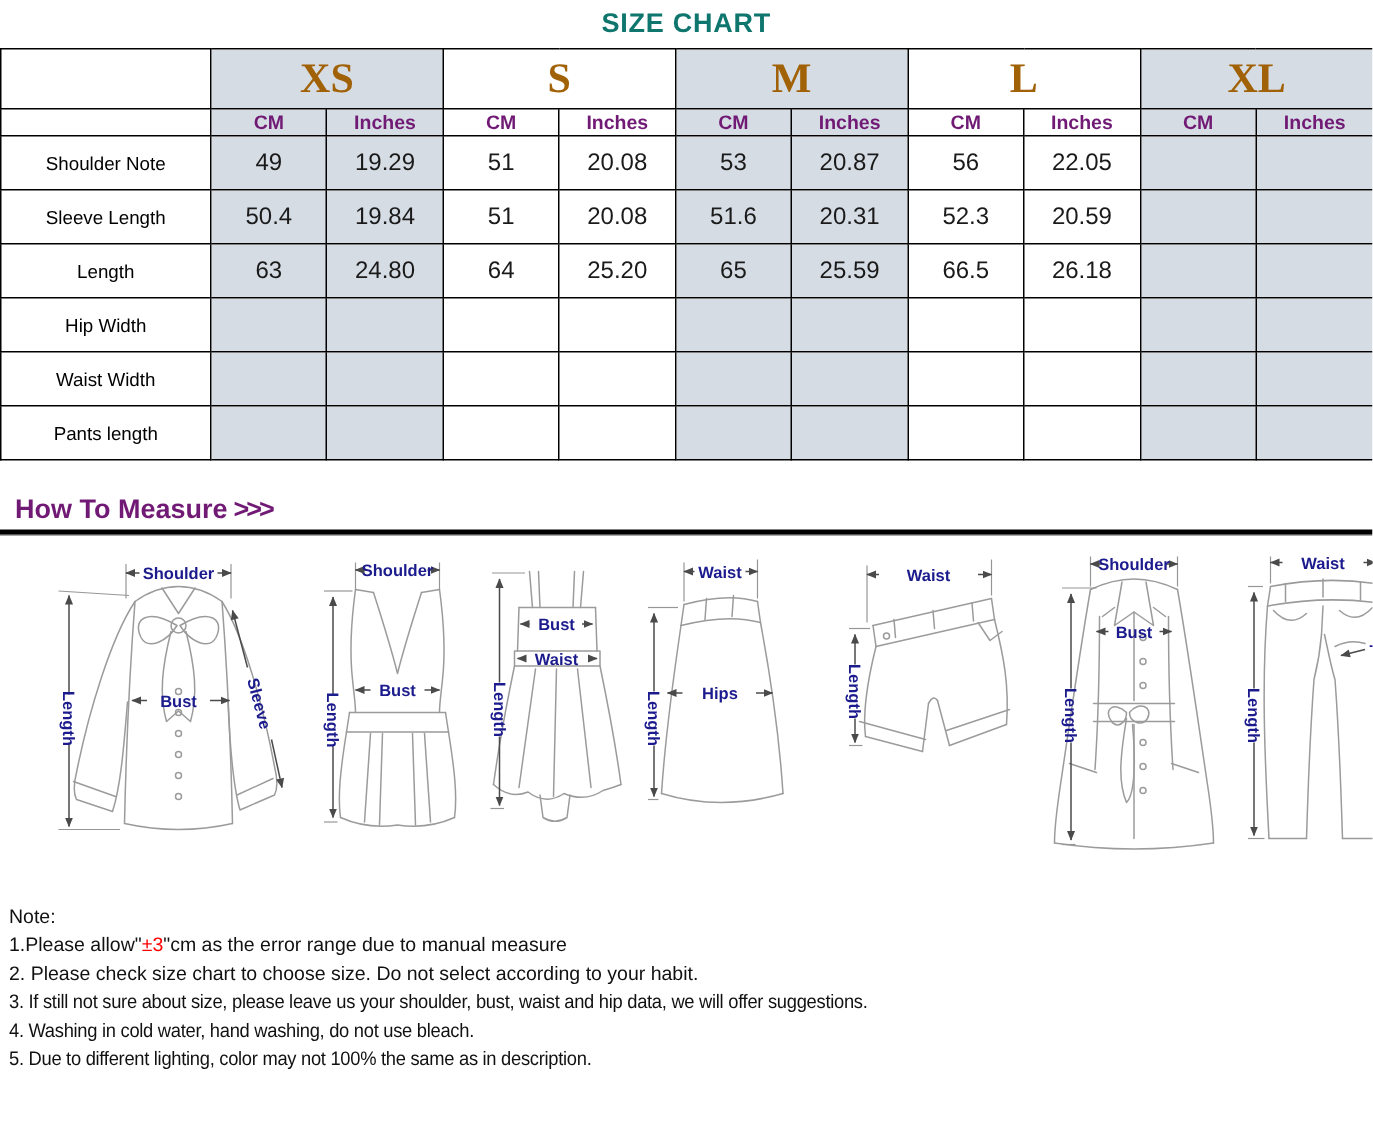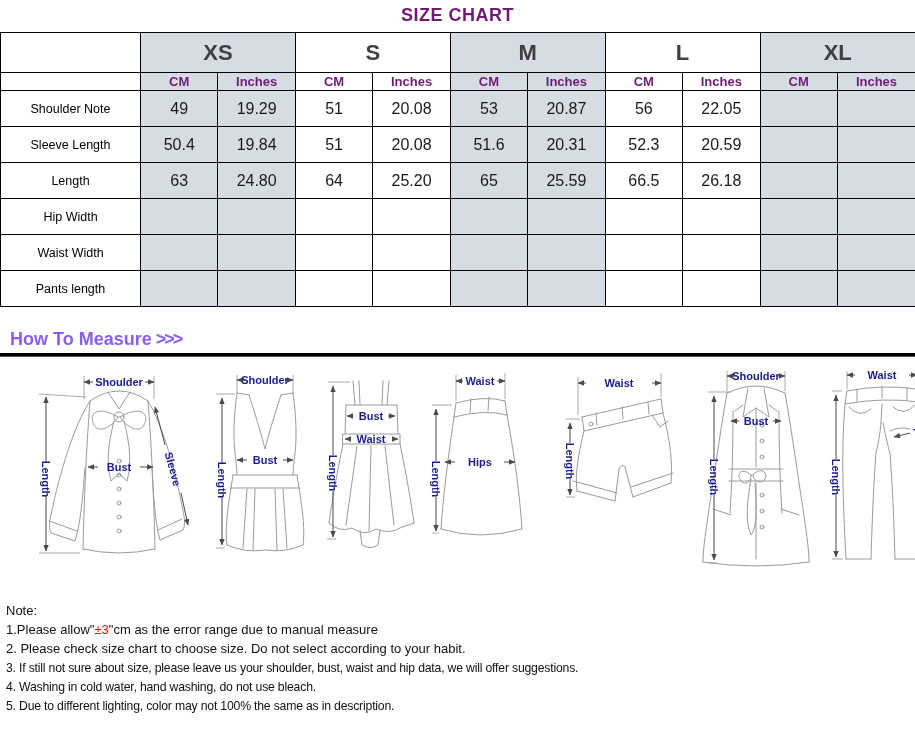--- a/index.html
+++ b/index.html
@@ -1,34 +1,34 @@
 <!DOCTYPE html>
 <html><head>
 <meta charset="utf-8">
 <style>
   * { box-sizing: border-box; margin: 0; padding: 0; }
   body { background: #fff; font-family: "Liberation Sans", sans-serif; }
   .page { position: relative; width: 915px; height: 752px; background: #fff; overflow: hidden; }
 
   
-  .title { text-align: center; font-size: 18px; font-weight: bold; color: #701a75; padding-top: 5px; padding-bottom: 6px; letter-spacing: 0.5px; }
+  .title { text-align: center; font-size: 18px; font-weight: bold; color: #0f766e; padding-top: 5px; padding-bottom: 6px; letter-spacing: 0.5px; }
 
   
   table.size-chart { width: 915px; border-collapse: collapse; table-layout: fixed; }
   table.size-chart th, table.size-chart td { border: 1px solid #000; text-align: center; vertical-align: middle; padding: 0; overflow: hidden; white-space: nowrap; }
   table.size-chart .last { border-right: none; }
   .g { background: #D6DCE4; }
-  tr.size-row th { height: 40px; font-size: 22px; font-weight: bold; color: #404040; }
+  tr.size-row th { height: 40px; font-size: 28px; font-weight: bold; color: #a16207; font-family: Liberation Serif, serif; }
   tr.size-row th.corner { background: #fff; }
   tr.unit-row th { height: 18px; font-size: 13px; font-weight: bold; color: #701a75; }
   tbody th.row-label { height: 36px; font-size: 12.5px; font-weight: normal; color: #000; background: #fff; }
   tbody td { height: 36px; font-size: 16px; font-weight: normal; color: #1a1a1a; }
 
   
-  .measure-head { margin: 22px 0 0 10px; font-size: 18px; font-weight: bold; color: #8b5cf6; height: 22px; }
+  .measure-head { margin: 22px 0 0 10px; font-size: 18px; font-weight: bold; color: #701a75; height: 22px; }
   .measure-head .chev { letter-spacing: -2px; margin-left: 4px; }
   .rule { margin-top: 2px; height: 2px; border-top: 3px solid #000; border-bottom: 1px solid #555; background: #fff; }
 
   .figures { position: relative; height: 214px; margin-top: 6px; margin-left: 24px; }
   .fig { position: absolute; top: 0; }
   .fig svg { overflow: visible; display: block; }
   .garment { stroke: #9b9b9b; fill: none; stroke-width: 1; stroke-linecap: round; stroke-linejoin: round; }
   .arrow { stroke: #4a4a4a; stroke-width: 1; fill: none; }
   .guide { stroke: #969696; stroke-width: 0.8; fill: none; }
   .mlabel { fill: #1B1B8E; font-family: "Liberation Sans", sans-serif; font-size: 11px; font-weight: bold; text-anchor: middle; }

